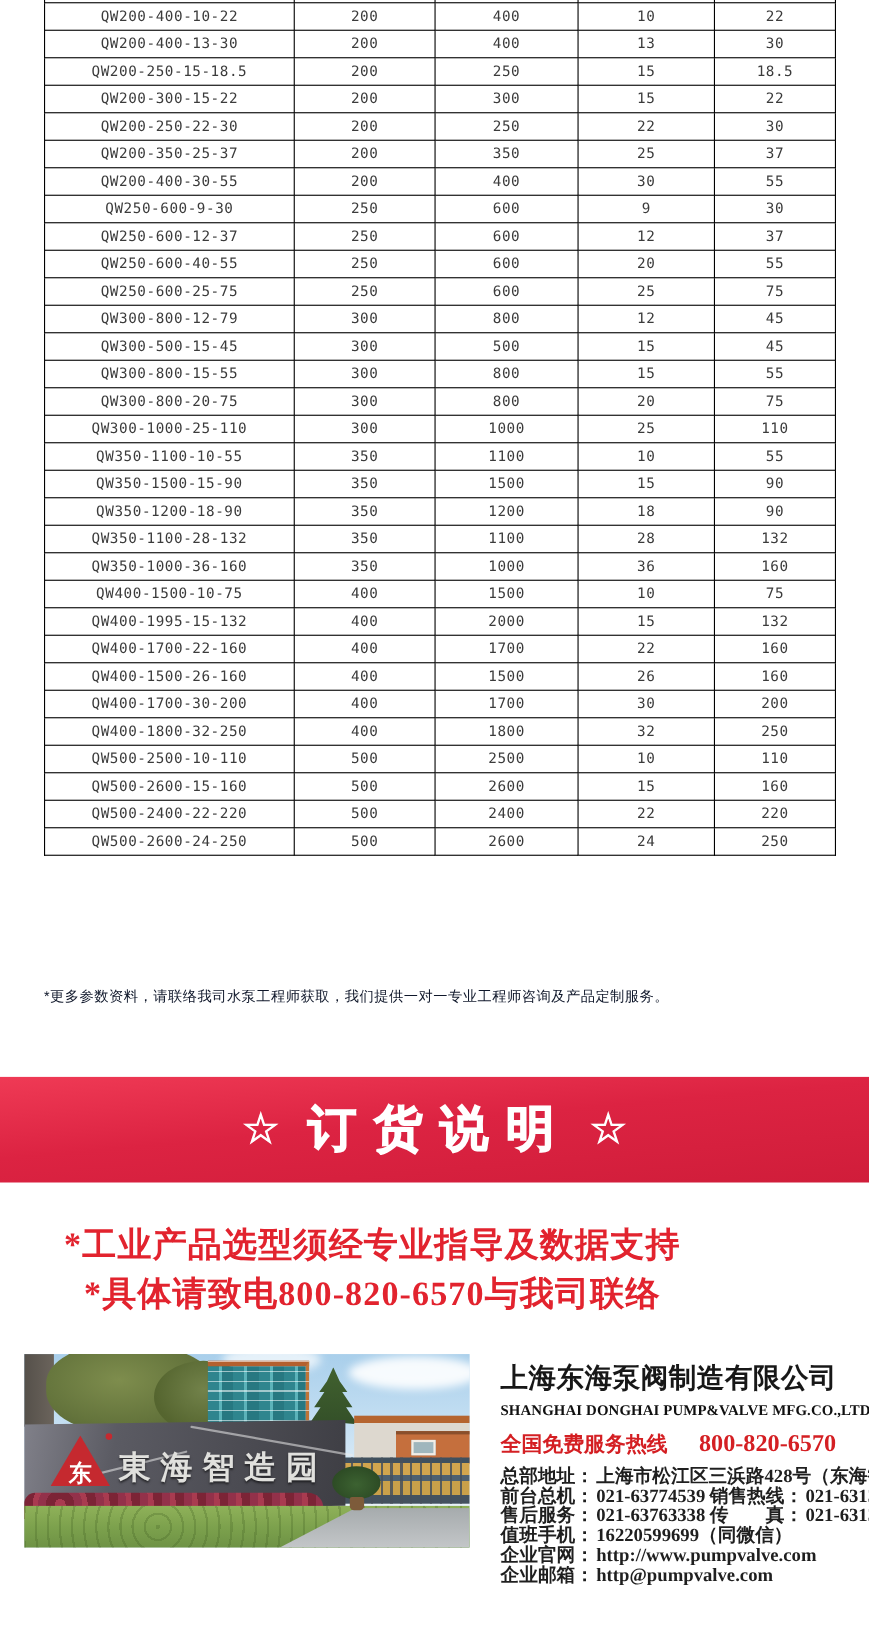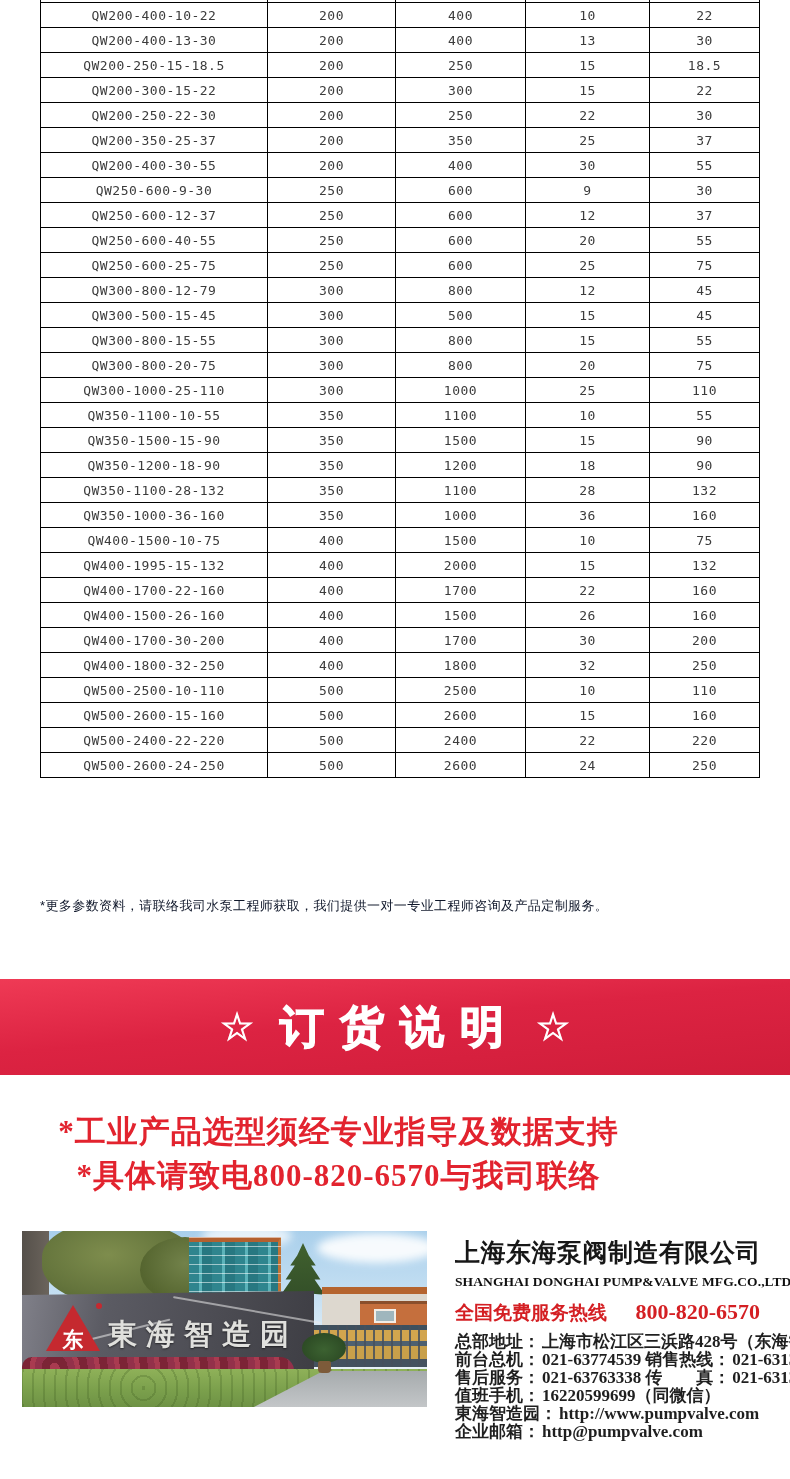--- a/index.html
+++ b/index.html
@@ -450,16 +450,16 @@
   <div class="company-en">SHANGHAI DONGHAI PUMP&amp;VALVE MFG.CO.,LTD.</div>
   <div class="hotline">
     <span class="hl-label">全国免费服务热线</span>
     <span class="hl-number">800-820-6570</span>
   </div>
   <div class="contacts">
       <div class="contact-line"><span class="label">总部地址：</span><span class="value">上海市松江区三浜路428号（东海智造园）</span></div>
       <div class="contact-line"><span class="label">前台总机：</span><span class="value">021-63774539</span><span class="label pair2">销售热线：</span><span class="value">021-63131230</span></div>
       <div class="contact-line"><span class="label">售后服务：</span><span class="value">021-63763338</span><span class="label pair2">传　　真：</span><span class="value">021-63134513</span></div>
       <div class="contact-line"><span class="label">值班手机：</span><span class="value">16220599699（同微信）</span></div>
-      <div class="contact-line"><span class="label">東海智造园：</span><span class="value">http://www.pumpvalve.com</span></div>
+      <div class="contact-line"><span class="label">企业官网：</span><span class="value">http://www.pumpvalve.com</span></div>
       <div class="contact-line"><span class="label">企业邮箱：</span><span class="value">http@pumpvalve.com</span></div>
     </div>
 </div>
 
 </body></html>

